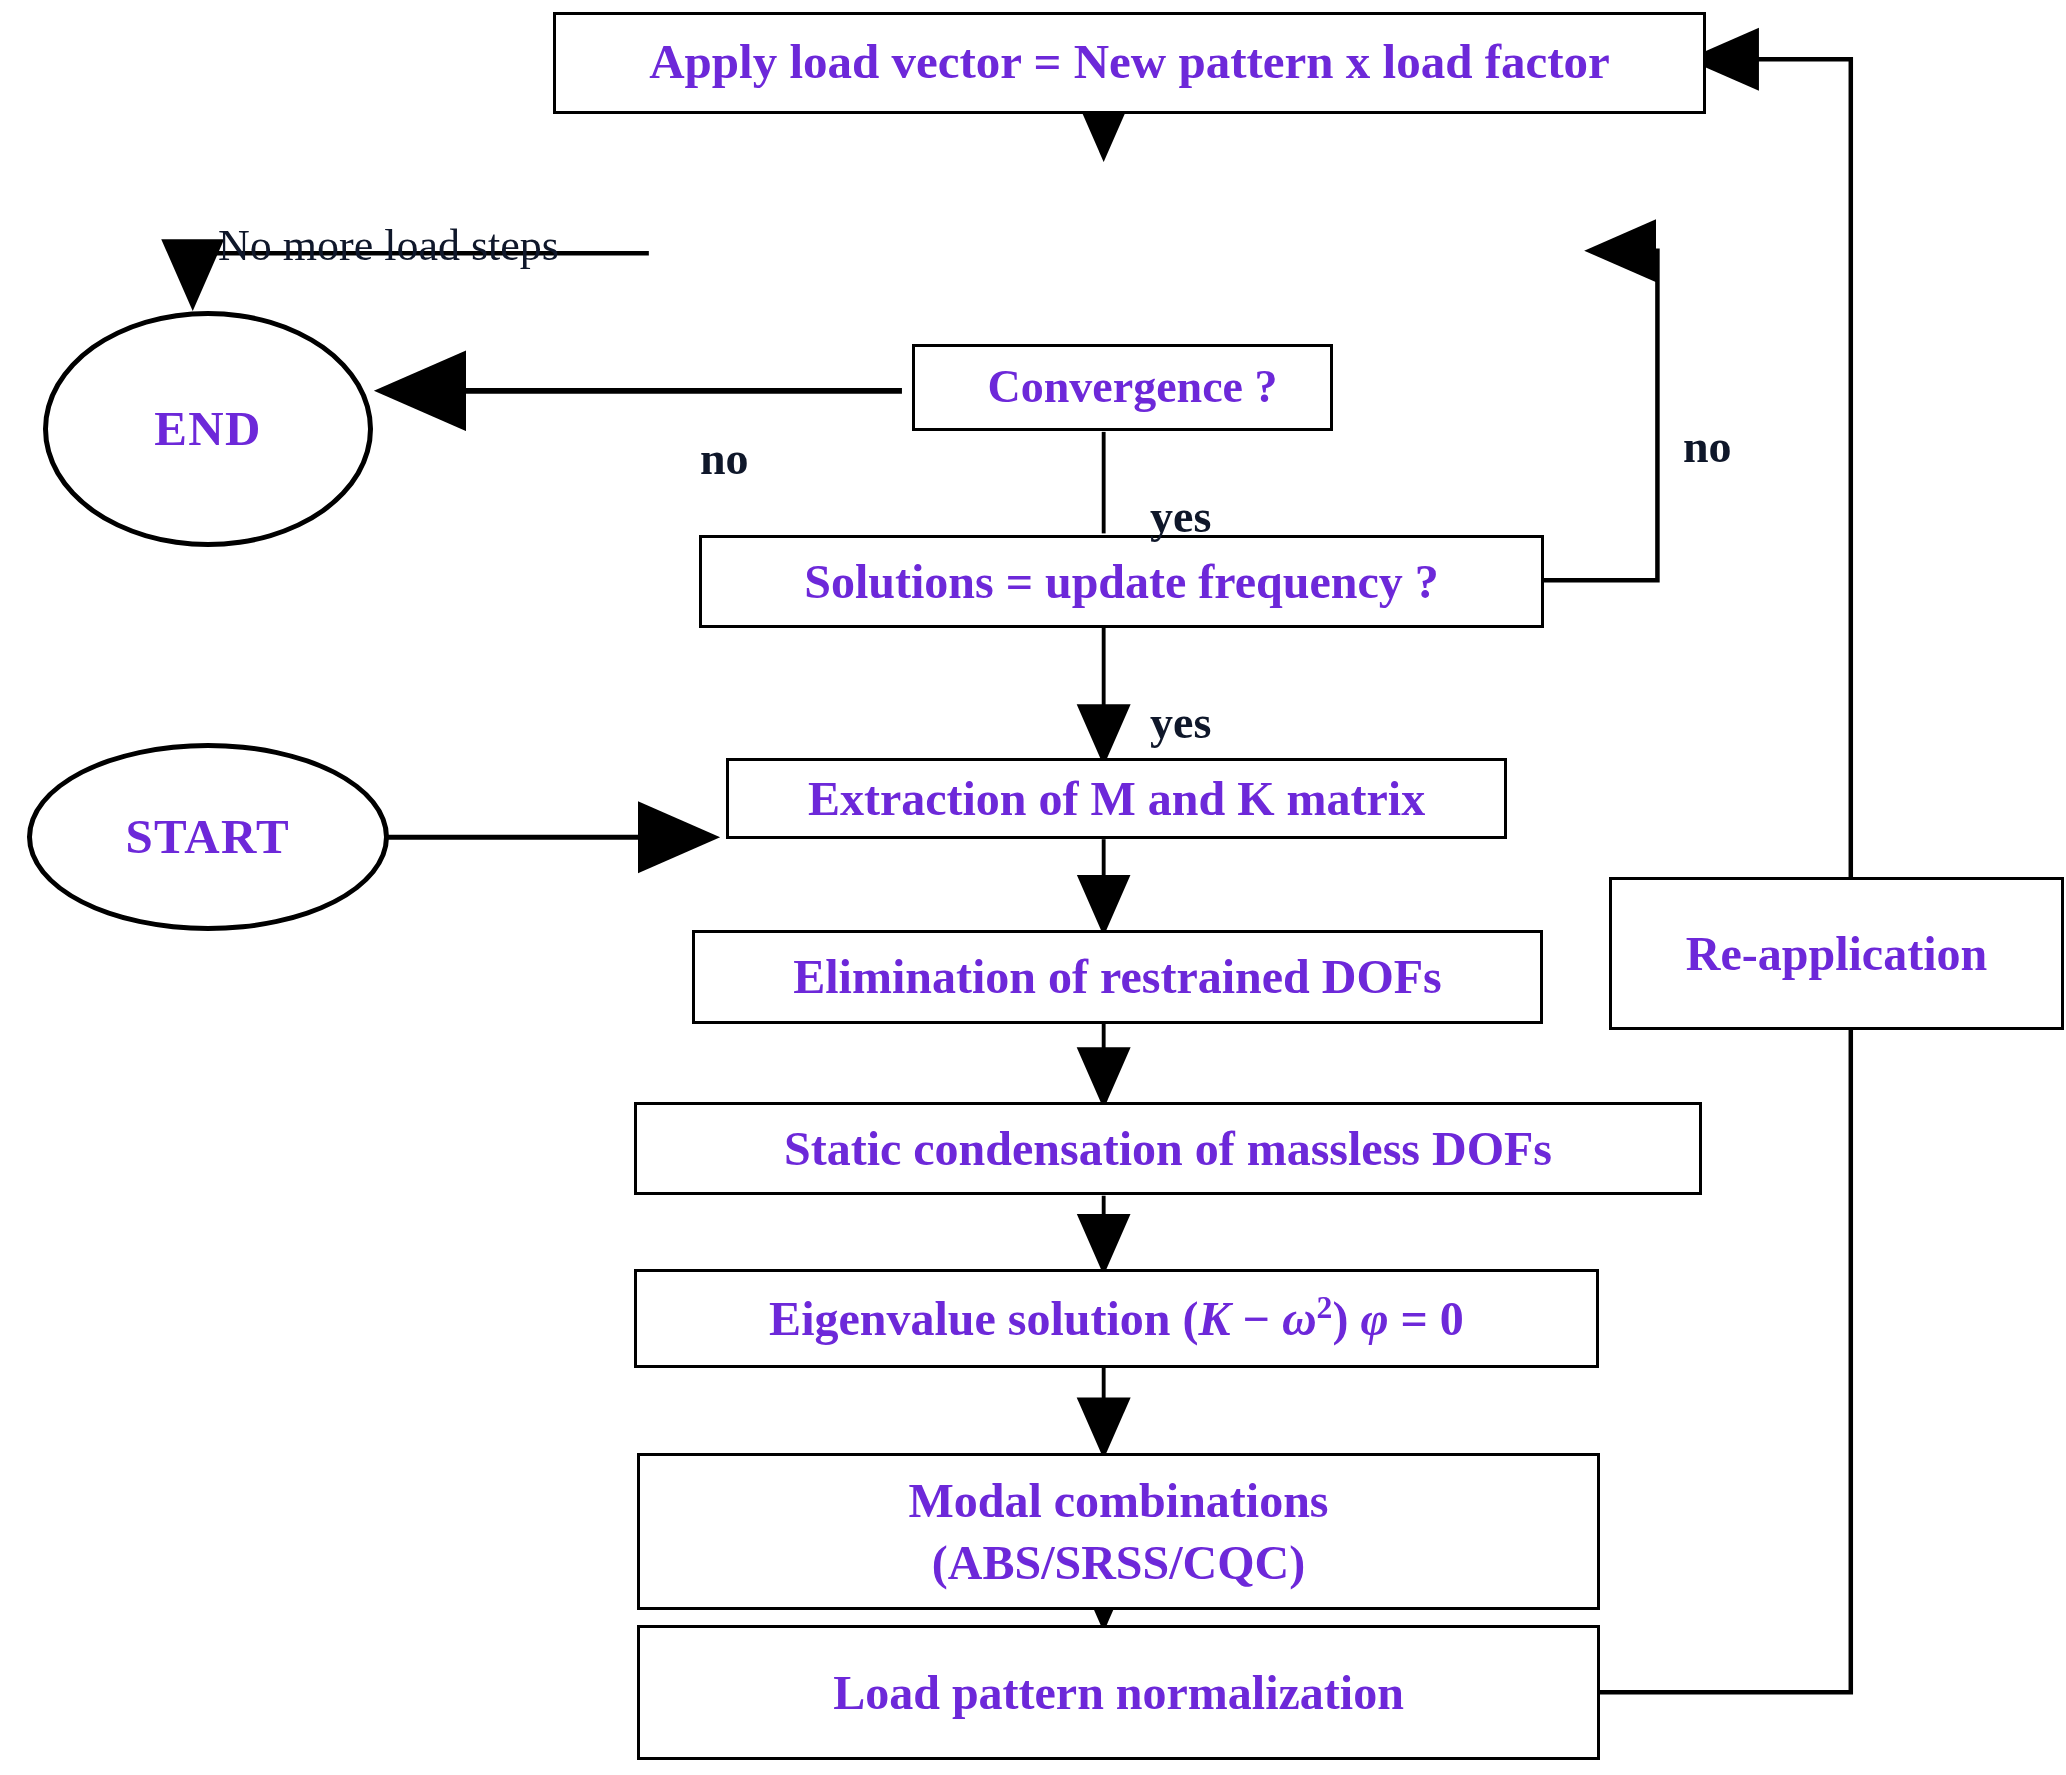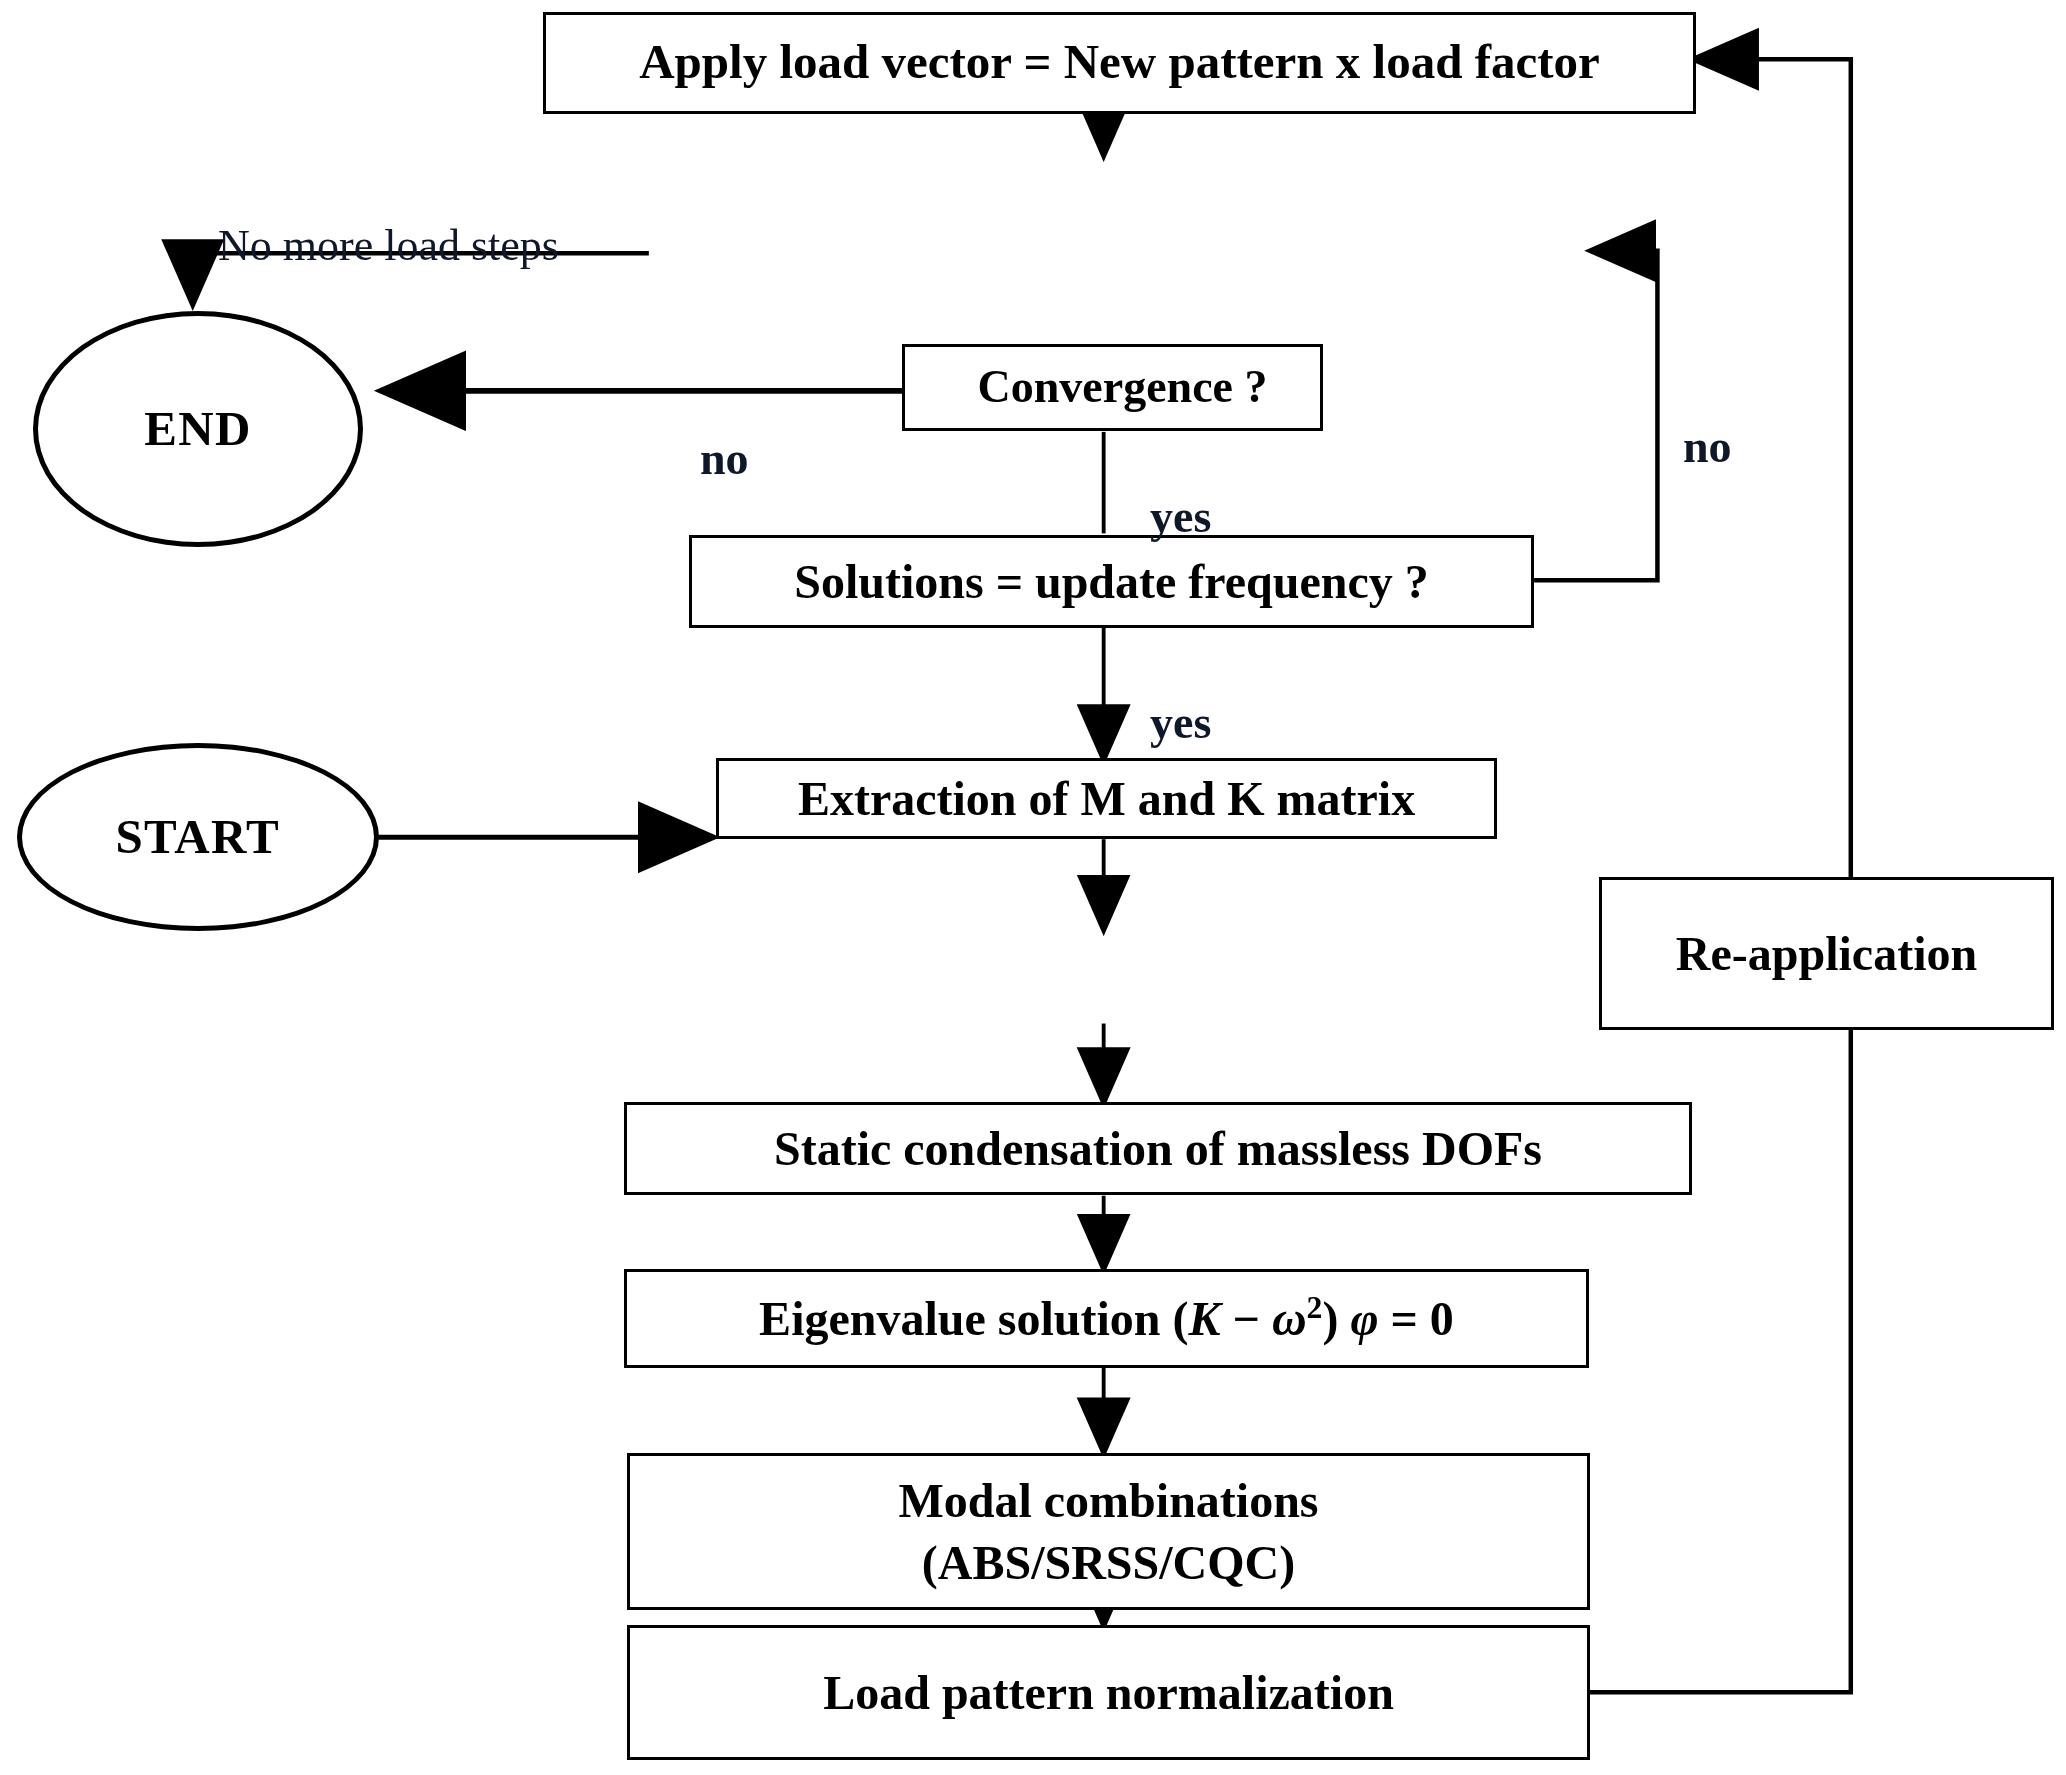--- a/index.html
+++ b/index.html
@@ -23,23 +23,24 @@
     height: 1776px;
     pointer-events: none;
   }
   .node {
     position: absolute;
     box-sizing: border-box;
     display: flex;
     align-items: center;
     justify-content: center;
     text-align: center;
-    color: #000000;
+    color: #6d28d9;
     font-weight: bold;
     line-height: 1.28;
+    margin-left: 10px;
   }
   .box {
     border: 3.2px solid #000000;
     background: #ffffff;
   }
   .terminator {
     border: 5.8px solid #000000;
     border-radius: 50%;
     background: #ffffff;
     font-weight: bold;
@@ -121,20 +122,23 @@
   </div>
 
   <div class="node terminator" style="left:16.7px; top:743px; width:362px; height:188px; font-size:49px;">
     <span>START</span>
   </div>
 
   <div class="node box" style="left:716px; top:758px; width:781px; height:81px; font-size:48px;">
     <span>Extraction of M and K matrix</span>
   </div>
 
+  <div class="node box" style="left:682px; top:930px; width:851px; height:94px; font-size:48px;">
+    <span>Elimination of restrained DOFs</span>
+  </div>
 
   <div class="node box" style="left:624px; top:1102px; width:1068px; height:93px; font-size:48px;">
     <span>Static condensation of massless DOFs</span>
   </div>
 
   <div class="node box" style="left:624px; top:1269px; width:965px; height:99px; font-size:48px;">
     <span>
       <span>Eigenvalue solution </span><span>(</span><span class="eq-italic">K</span><span> − </span><span class="eq-italic">ω</span><span class="sup">2</span><span>)</span><span class="eq-italic"> φ</span><span> = 0</span>
     </span>
   </div>

